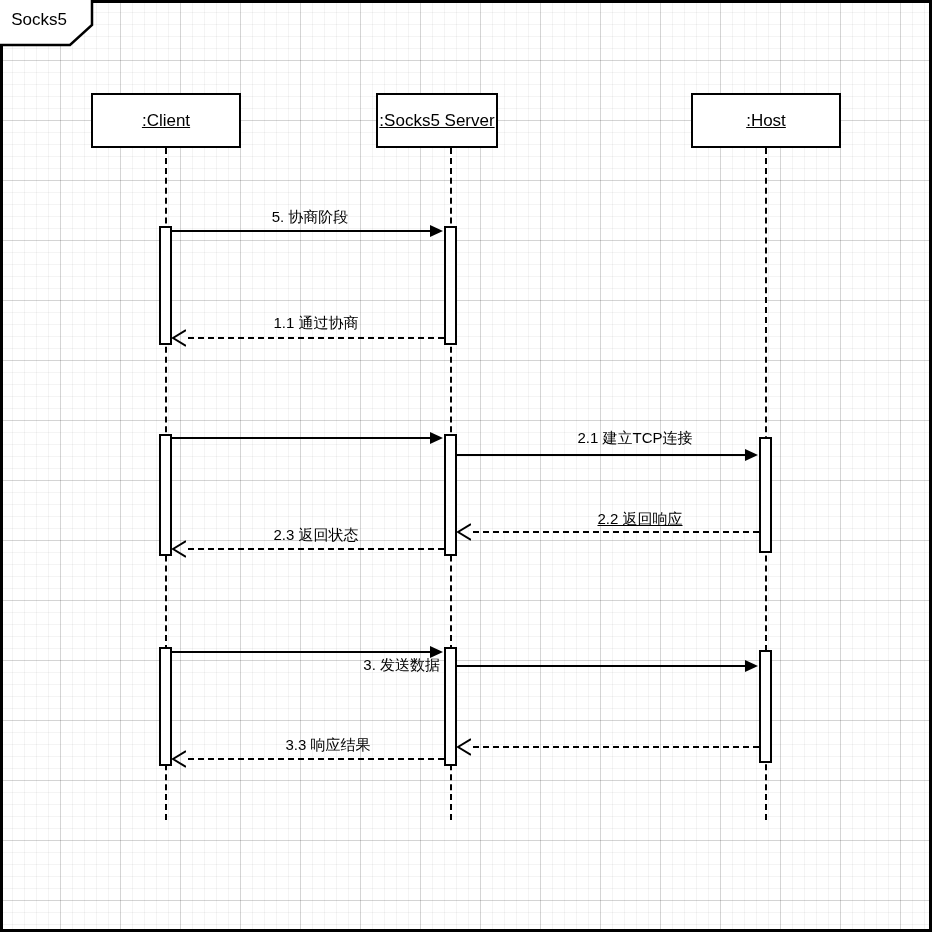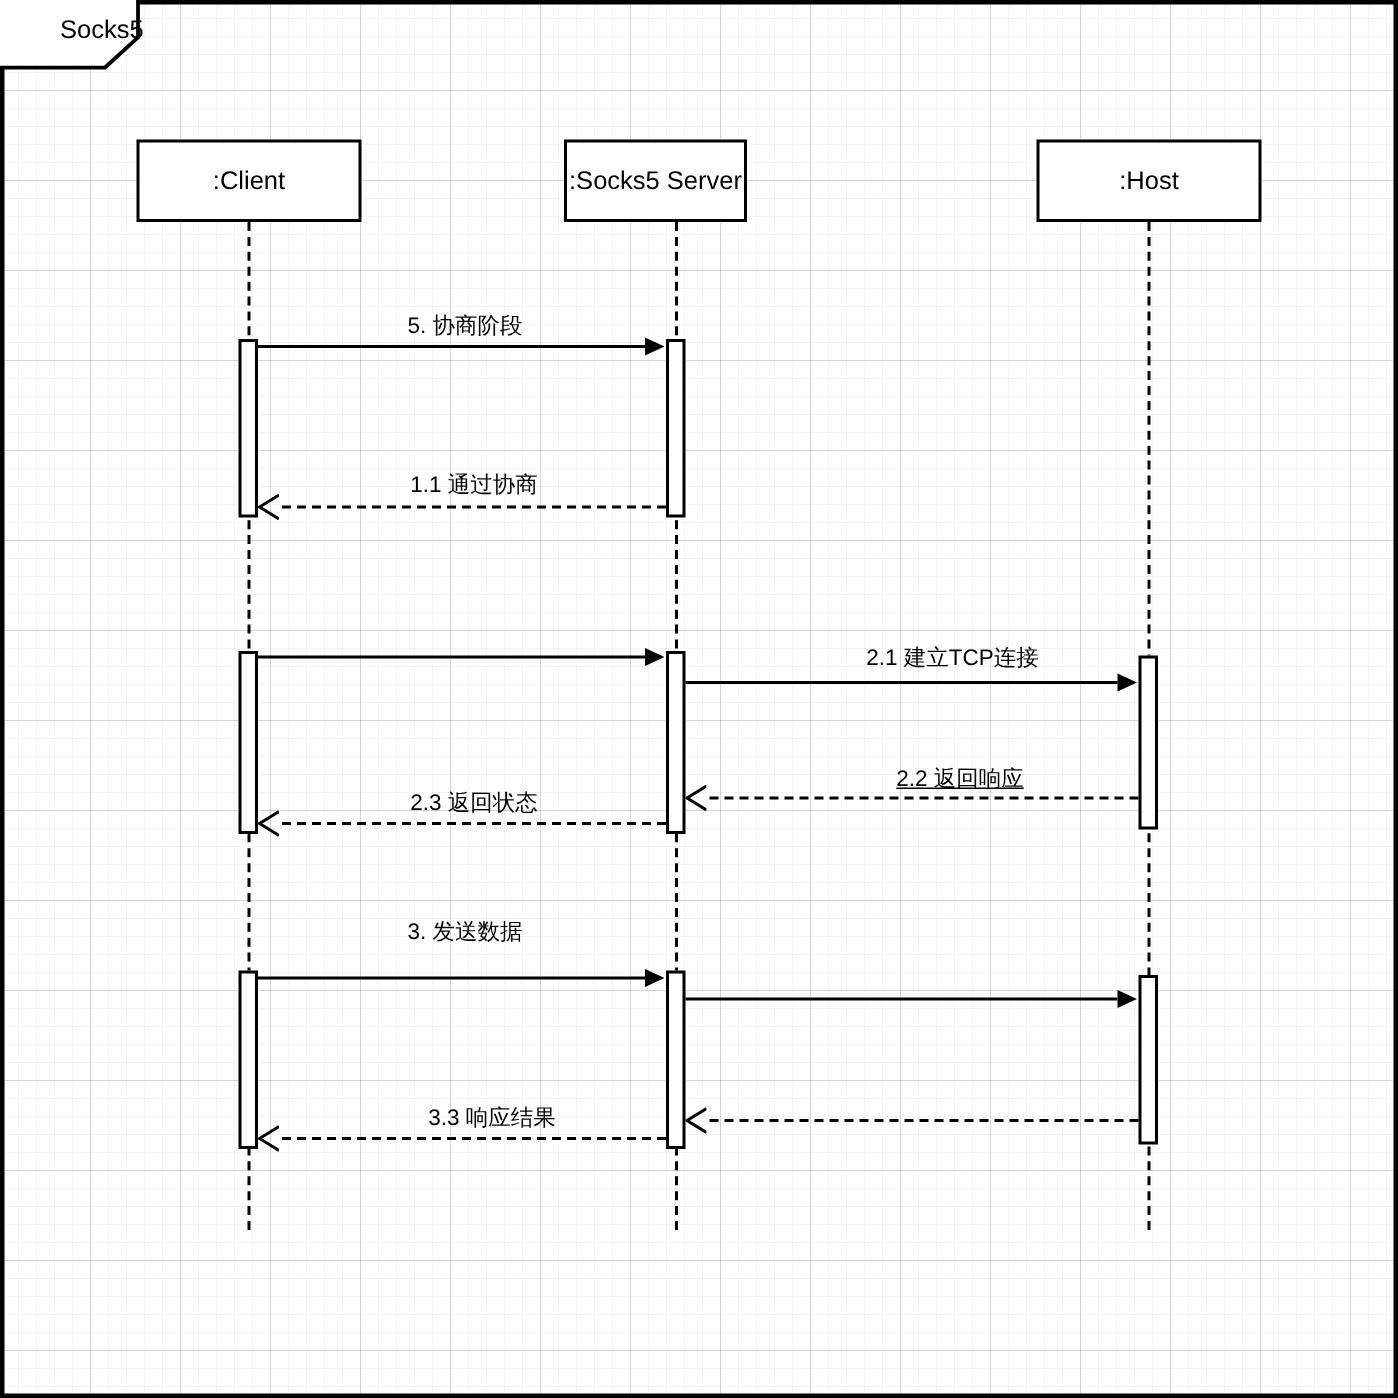--- a/index.html
+++ b/index.html
@@ -44,36 +44,37 @@
     left: 0px;
     top: 0px;
   }
   #frame-label-text {
     position: absolute;
     left: 0px;
     top: 0px;
     width: 78px;
     height: 40px;
     line-height: 40px;
+    text-align: center;
     font-size: 17px;
     color: #000000;
     white-space: nowrap;
-    margin-left: 40px;
   }
   .lifeline-box {
     position: absolute;
     background: #ffffff;
     border: 2px solid #000000;
     box-sizing: border-box;
     display: flex;
     align-items: center;
     justify-content: center;
     font-size: 17px;
     color: #000000;
     white-space: nowrap;
+    text-decoration: underline;
   }
   .lifeline-dash {
     position: absolute;
     width: 0px;
     border-left: 2px dashed #000000;
   }
   .activation {
     position: absolute;
     background: #ffffff;
     border: 2px solid #000000;
@@ -169,21 +170,21 @@
   <svg class="arrowhead-open" style="left:457px; top:523px;" viewBox="0 0 14 18">
     <polyline points="14,1 1,9 14,17" fill="none" stroke="#000000" stroke-width="2"></polyline>
   </svg>
 
   <div class="msg-label" style="left:186px; top:526px; width:260px;">2.3 返回状态</div>
   <div class="msg-line dashed" style="left:188px; top:548px; width:256px;"></div>
   <svg class="arrowhead-open" style="left:172px; top:540px;" viewBox="0 0 14 18">
     <polyline points="14,1 1,9 14,17" fill="none" stroke="#000000" stroke-width="2"></polyline>
   </svg>
 
-  <div class="msg-label" style="left:180px; top:612px; width:260px;">3. 发送数据</div>
+  <div class="msg-label" style="left:180px; top:656px; width:260px;text-align:right;">3. 发送数据</div>
   <div class="msg-line" style="left:172px; top:651px; width:258px;"></div>
   <div class="arrowhead-solid right" style="left:430px; top:646px;"></div>
 
   <div class="msg-line" style="left:457px; top:665px; width:288px;"></div>
   <div class="arrowhead-solid right" style="left:745px; top:660px;"></div>
 
   <div class="msg-line dashed" style="left:473px; top:746px; width:286px;"></div>
   <svg class="arrowhead-open" style="left:457px; top:738px;" viewBox="0 0 14 18">
     <polyline points="14,1 1,9 14,17" fill="none" stroke="#000000" stroke-width="2"></polyline>
   </svg>

